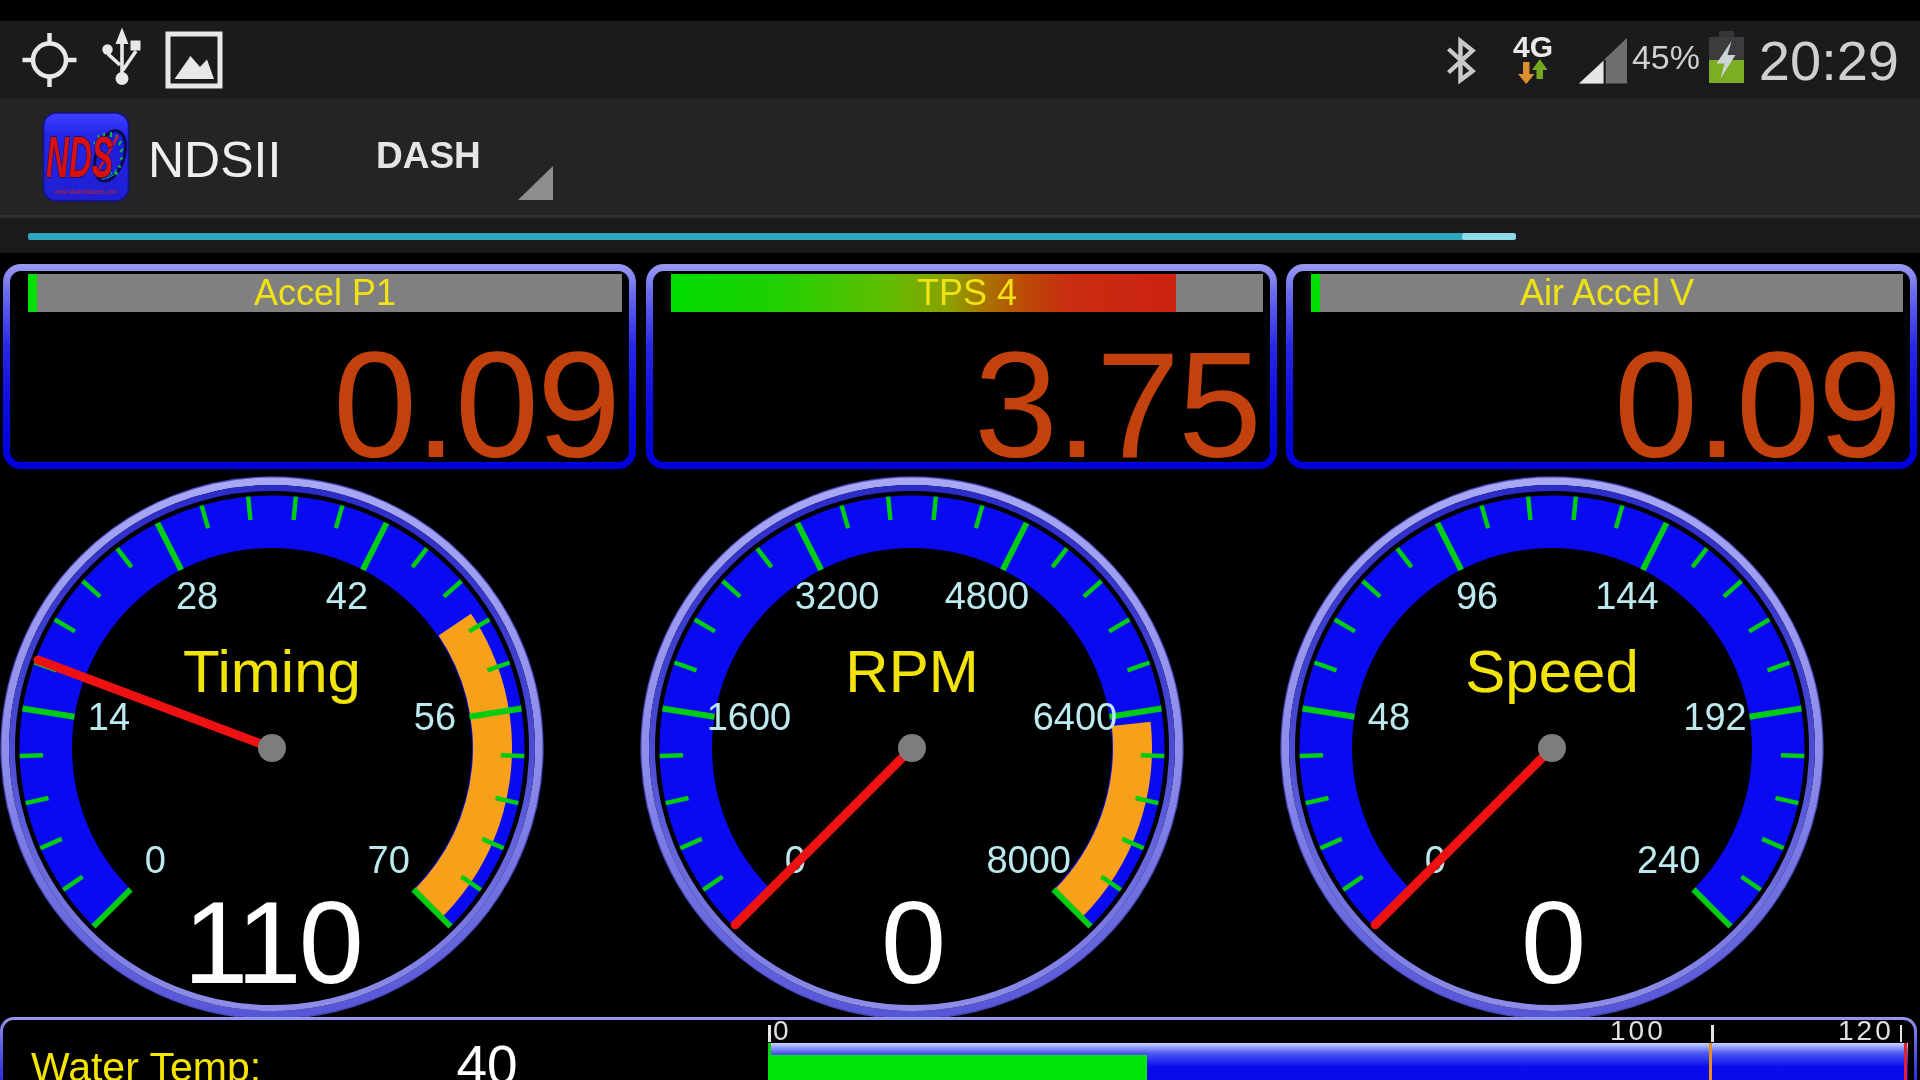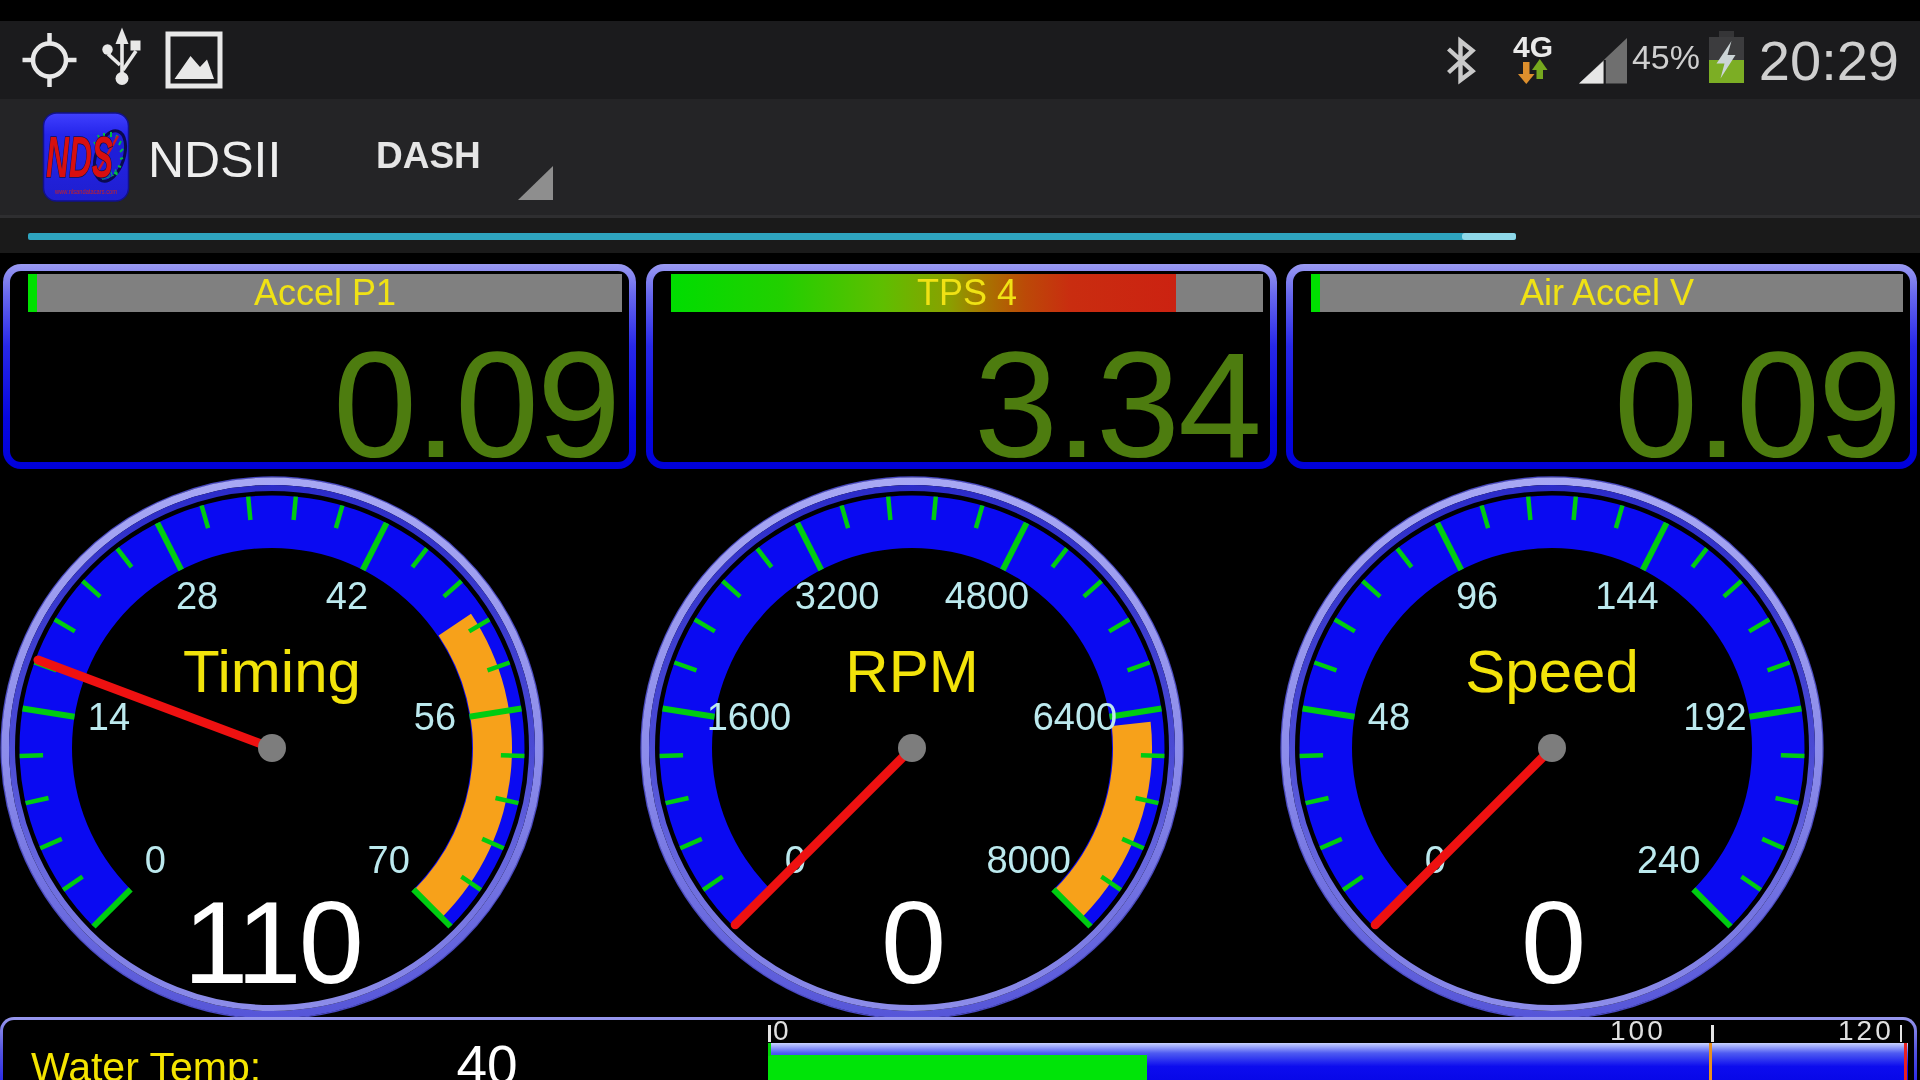--- a/index.html
+++ b/index.html
@@ -11,21 +11,21 @@
 #hl { position:absolute; left:0; top:194px; width:1920px; height:3px; background:#2e2e30; }
 #prog { position:absolute; left:28px; top:212px; width:1488px; height:7px; background:#2ea4bf; border-radius:2px; }
 #progtip { position:absolute; left:1462px; top:212px; width:54px; height:7px; background:#8ed8e8; border-radius:3px; }
 
 .vbox { position:absolute; top:243px; height:205px; border-radius:18px;
   background:linear-gradient(180deg,#9a9af2 0%, #6868ee 15%, #2828e8 40%, #0707e0 75%, #0000da 100%);text-decoration:underline; }
 .vbox-in { position:absolute; left:7px; right:7px; top:7px; bottom:7px; background:#000; border-radius:11px; }
 .vbar { position:absolute; top:3px; left:18px; right:7px; height:38px; background:#808080; overflow:hidden; }
 .vlabel { position:absolute; left:0; right:0; top:0; bottom:0; display:flex; align-items:center; justify-content:center;
   font-size:36px; color:#f0e214; }
-.vval { position:absolute; right:10px; top:58px; font-size:151px; line-height:1; letter-spacing:-2px; color:#4d7c0f; }
+.vval { position:absolute; right:10px; top:58px; font-size:151px; line-height:1; letter-spacing:-2px; color:#c2410c; }
 
 #bpanel { position:absolute; left:0px; top:996px; width:1917px; height:84px; border-radius:14px;
   background:linear-gradient(180deg,#9898ee 0%, #5555e0 40%, #1111ee 100%); }
 #bpanel-in { position:absolute; left:3px; right:3px; top:3px; bottom:3px; background:#000; border-radius:11px; }
 .wt { position:absolute; left:31px; top:1023px; font-size:41px; color:#f4e400; }
 .wtv { position:absolute; left:427px; top:1012px; width:120px; text-align:center; font-size:55px; color:#fff; }
 #bar { position:absolute; left:768px; top:1022px; width:1140px; height:56px;
   background:linear-gradient(180deg,#c9d3ff 0%, #4e5bf2 18%, #0c0cee 42%, #0202e0 100%); }
 #barfill { position:absolute; left:768px; top:1034px; width:379px; height:42px; background:#00e408; }
 .bline { position:absolute; top:1022px; width:3px; height:54px; }
@@ -123,21 +123,21 @@
     <div class="vval">0.09</div>
   </div>
 </div>
 
 <div class="vbox" style="left:646px;width:631px;">
   <div class="vbox-in">
     <div class="vbar">
           <div style="position:absolute;left:0;top:0;bottom:0;width:85.3%;background:linear-gradient(90deg,#00dd00 0%,#22cf00 22%,#5fbe00 42%,#8aa000 55%,#a77500 62%,#bb4a07 70%,#c92d10 79%,#cc2211 100%);"></div>
       <div class="vlabel">TPS 4</div>
     </div>
-    <div class="vval">3.34</div>
+    <div class="vval">3.75</div>
   </div>
 </div>
 
 <div class="vbox" style="left:1286px;width:631px;">
   <div class="vbox-in">
     <div class="vbar">
           <div style="position:absolute;left:0;top:0;bottom:0;width:9px;background:#00e000;"></div>
       <div class="vlabel">Air Accel V</div>
     </div>
     <div class="vval">0.09</div>

